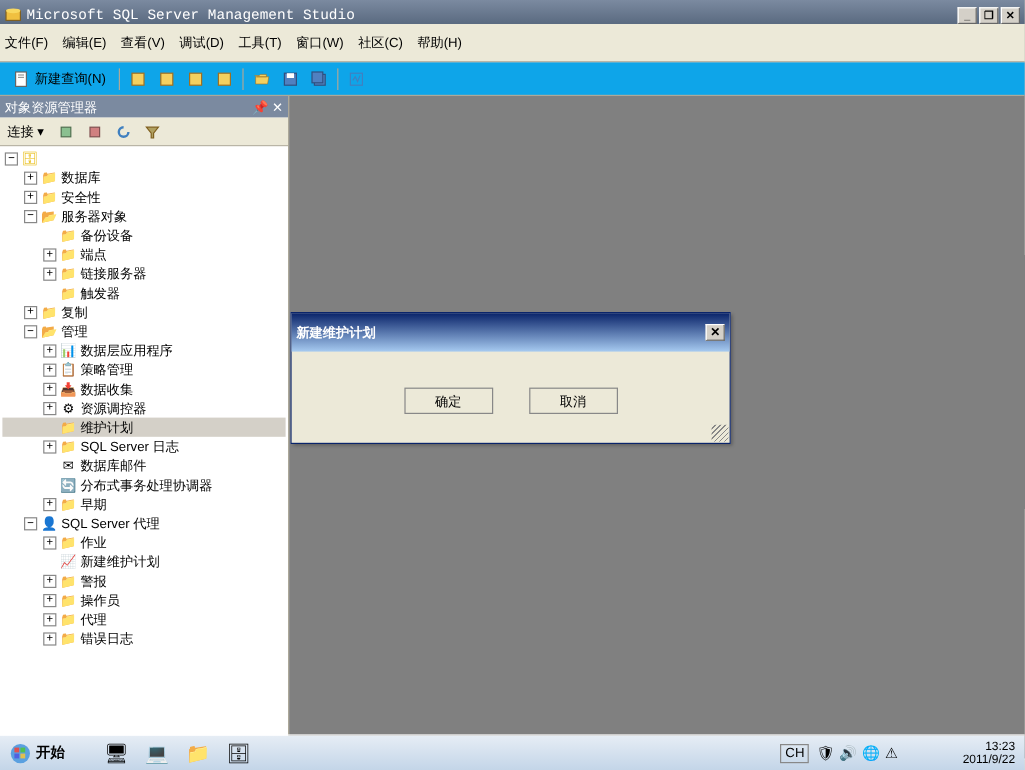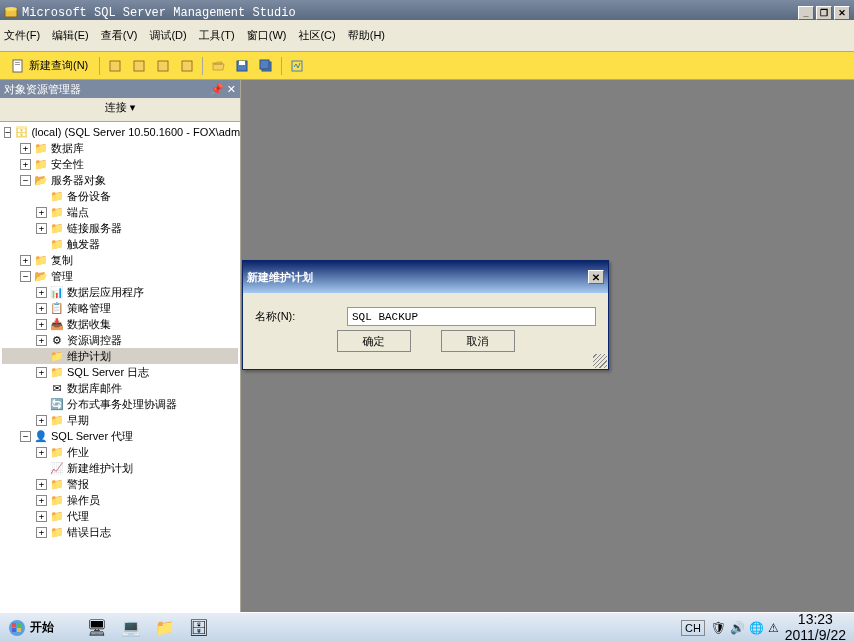--- a/index.html
+++ b/index.html
@@ -7,31 +7,31 @@
 
 .titlebar { background: linear-gradient(#7b8aa0, #5a6a80); color: #fff; height: 20px; display: flex; align-items: flex-end; padding: 0 4px; font-family: "Courier New", monospace; font-size: 12px; }
 .titlebar-icon { width: 14px; height: 14px; margin-right: 4px; display: inline-flex; align-items: center; }
 .titlebar-text { flex: 1; }
 .titlebar-buttons { display: flex; gap: 2px; }
 .titlebtn { width: 16px; height: 14px; background: #d4d0c8; border: 1px solid #fff; border-right-color: #666; border-bottom-color: #666; display: flex; align-items: center; justify-content: center; font-size: 9px; font-weight: bold; font-family: Arial; color: #000; cursor: default; }
 
 .menubar { background: #ece9d8; height: 32px; display: flex; align-items: center; padding: 0 4px; gap: 12px; border-bottom: 1px solid #aca899; }
 .menubar span { cursor: default; }
 
-.toolbar { background: #fde047; height: 28px; display: flex; align-items: center; padding: 2px 4px; border-bottom: 1px solid #aca899; gap: 2px; }
+.toolbar { background: #0ea5e9; height: 28px; display: flex; align-items: center; padding: 2px 4px; border-bottom: 1px solid #aca899; gap: 2px; }
 .tbtn { width: 22px; height: 22px; display: flex; align-items: center; justify-content: center; cursor: default; border: 1px solid transparent; }
 .tbtn-wide { width: auto; padding: 0 6px; gap: 4px; }
 .tsep { width: 1px; height: 18px; background: #aca899; margin: 0 2px; }
 
 .content-area { display: flex; height: 552px; }
 
 .sidebar { width: 241px; border-right: 1px solid #aca899; display: flex; flex-direction: column; background: #fff; }
 .sidebar-title { background: #7b8aa0; color: #fff; padding: 2px 4px; font-size: 11px; height: 18px; display: flex; align-items: center; justify-content: space-between; }
 .pin-icon { cursor: default; }
-.sidebar-tb { background: #ece9d8; height: 24px; display: flex; align-items: center; padding: 2px; gap: 4px; border-bottom: 1px solid #aca899; flex-direction: column; }
+.sidebar-tb { background: #ece9d8; height: 24px; display: flex; align-items: center; padding: 2px; gap: 4px; border-bottom: 1px solid #aca899; }
 .sidebar-tb .tbtn { width: 20px; height: 20px; }
 
 .tree { flex: 1; overflow: auto; background: #fff; padding: 2px; }
 .tree-node { display: flex; align-items: center; height: 16px; white-space: nowrap; cursor: default; }
 .expander { width: 11px; height: 11px; border: 1px solid #888; display: inline-flex; align-items: center; justify-content: center; font-size: 9px; line-height: 1; margin-right: 3px; background: #fff; font-family: monospace; cursor: default; }
 .noexp { width: 11px; height: 11px; display: inline-block; margin-right: 3px; }
 .node-icon { width: 14px; height: 14px; margin-right: 3px; display: inline-flex; align-items: center; justify-content: center; font-size: 11px; }
 .node-label { font-size: 11px; }
 .selected { background: #d4d0c8; }
 .ind0 { padding-left: 2px; }
@@ -46,34 +46,34 @@
 .main-panel { flex: 1; background: #808080; position: relative; }
 
 .dialog { position: absolute; left: 1px; top: 180px; width: 367px; height: 110px; background: #ece9d8; border: 1px solid #0a246a; box-shadow: 2px 2px 3px rgba(0,0,0,0.3); }
 .dialog-title { background: linear-gradient(#0a246a, #a6caf0); color: #fff; height: 18px; display: flex; align-items: center; padding: 16px 4px; font-size: 11px; font-weight: bold; }
 .dialog-title span { flex: 1; }
 .dlg-close { width: 16px; height: 14px; background: #d4d0c8; border: 1px solid #fff; border-right-color: #666; border-bottom-color: #666; display: flex; align-items: center; justify-content: center; font-size: 10px; font-weight: bold; font-family: Arial; color: #000; cursor: default; }
 .dialog-body { padding: 14px 12px 8px; }
 .dlg-row { display: flex; align-items: center; gap: 12px; }
 .dlg-label { width: 80px; font-size: 11px; }
 .dlg-input { flex: 1; border: 1px solid #7f9db9; padding: 2px 4px; font-size: 11px; height: 19px; font-family: "Courier New", monospace; }
-.dlg-buttons { display: flex; justify-content: center; gap: 30px; margin-top: 4px; }
+.dlg-buttons { display: flex; justify-content: center; gap: 30px; margin-top: 16px; }
 .dlg-btn { width: 74px; height: 22px; background: #ece9d8; border: 1px solid #888; font-size: 11px; cursor: default; }
 .dlg-resize { position: absolute; right: 1px; bottom: 1px; width: 14px; height: 14px; background: repeating-linear-gradient(135deg, transparent, transparent 2px, #888 2px, #888 3px); }
 
 .statusbar { height: 20px; background: #ece9d8; border-top: 1px solid #fff; display: flex; align-items: center; padding: 0 6px; font-size: 11px; }
 
 .taskbar { position: absolute; bottom: 0; left: 0; right: 0; height: 30px; background: linear-gradient(#e6edf5, #c3d5e8); border-top: 1px solid #fff; display: flex; align-items: center; padding: 0 4px; gap: 16px; }
 .start-btn { display: flex; align-items: center; gap: 4px; padding: 2px 8px 2px 4px; border-radius: 3px; cursor: default; font-size: 12px; font-weight: bold; }
 .task-icons { display: flex; gap: 8px; margin-left: 6px; }
 .task-icons .ticon { width: 26px; height: 24px; display: flex; align-items: center; justify-content: center; font-size: 16px; cursor: default; }
 .tray { margin-left: auto; display: flex; align-items: center; gap: 6px; font-size: 11px; padding: 0 4px; }
 .tray-icons { display: flex; gap: 4px; }
 .tray-icons span { font-size: 12px; cursor: default; }
-.clock { text-align: center; line-height: 1.1; font-size: 14px; }
+.clock { text-align: right; line-height: 1.1; font-size: 10px; margin-left: 48px; }
 
 .folder-y { color: #e6c84a; }
 .folder-o { color: #d4a040; }
 .db-icon { color: #e6b800; }
 </style>
 </head>
 <body>
 
 <div class="titlebar">
   <span class="titlebar-icon">
@@ -185,21 +185,20 @@
           <svg width="14" height="14">
             <path d="M2 3h10l-4 5v4h-2v-4z" fill="#b0a060" stroke="#806020"></path>
           </svg>
         </div>
     </div>
 
     <div class="tree">
       <div class="tree-node ind0">
           <span class="expander">−</span>
           <span class="node-icon db-icon">🗄</span>
-          <span class="node-label">(local) (SQL Server 10.50.1600 - FOX\adm</span>
         </div>
       <div class="tree-node ind1">
           <span class="expander">+</span>
           <span class="node-icon folder-y">📁</span>
           <span class="node-label">数据库</span>
         </div>
       <div class="tree-node ind1">
           <span class="expander">+</span>
           <span class="node-icon folder-y">📁</span>
           <span class="node-label">安全性</span>
@@ -330,24 +329,20 @@
     </div>
   </div>
 
   <div class="main-panel">
     <div class="dialog">
       <div class="dialog-title">
         <span>新建维护计划</span>
         <div class="dlg-close">✕</div>
       </div>
       <div class="dialog-body">
-        <div class="dlg-row">
-          <span class="dlg-label">名称(N):</span>
-          <input class="dlg-input" type="text" value="SQL BACKUP" style="">
-        </div>
         <div class="dlg-buttons">
           <button class="dlg-btn">确定</button>
           <button class="dlg-btn">取消</button>
         </div>
       </div>
       <div class="dlg-resize"></div>
     </div>
   </div>
 </div>
 

